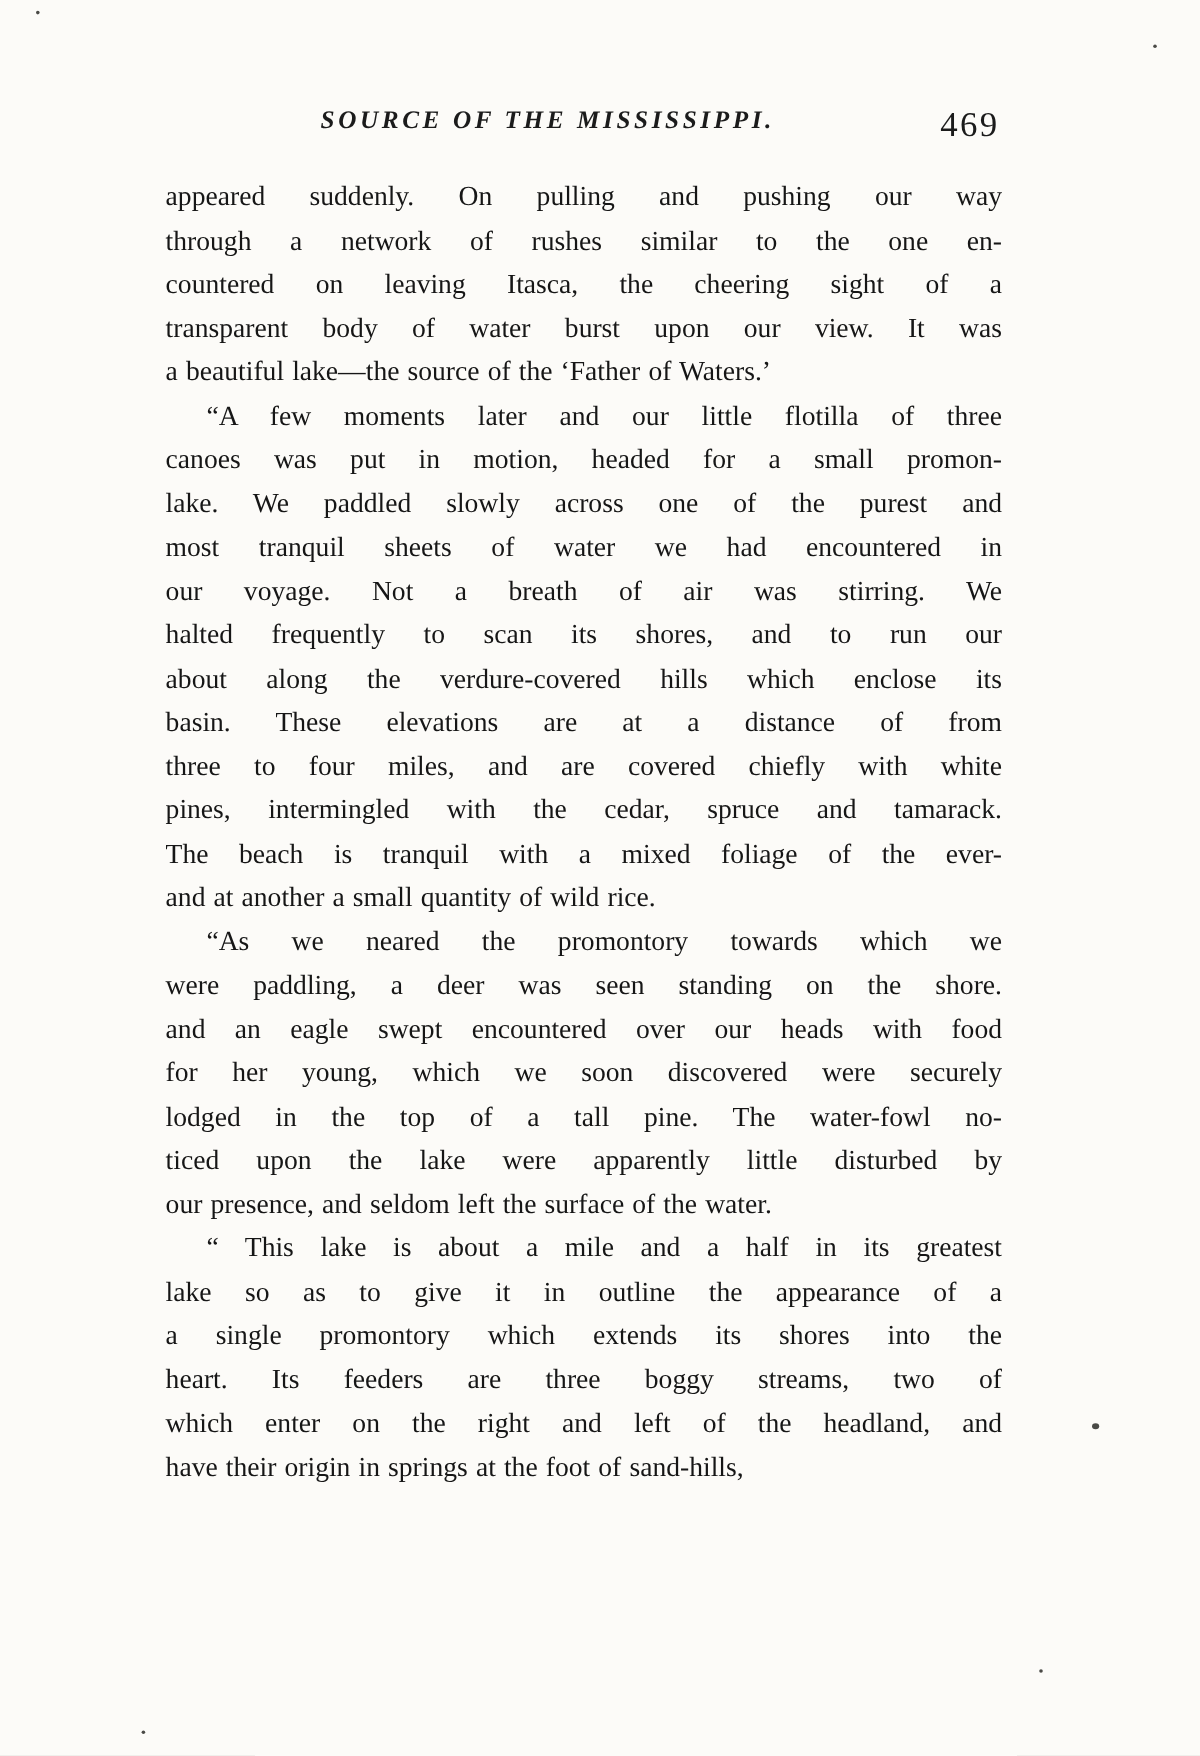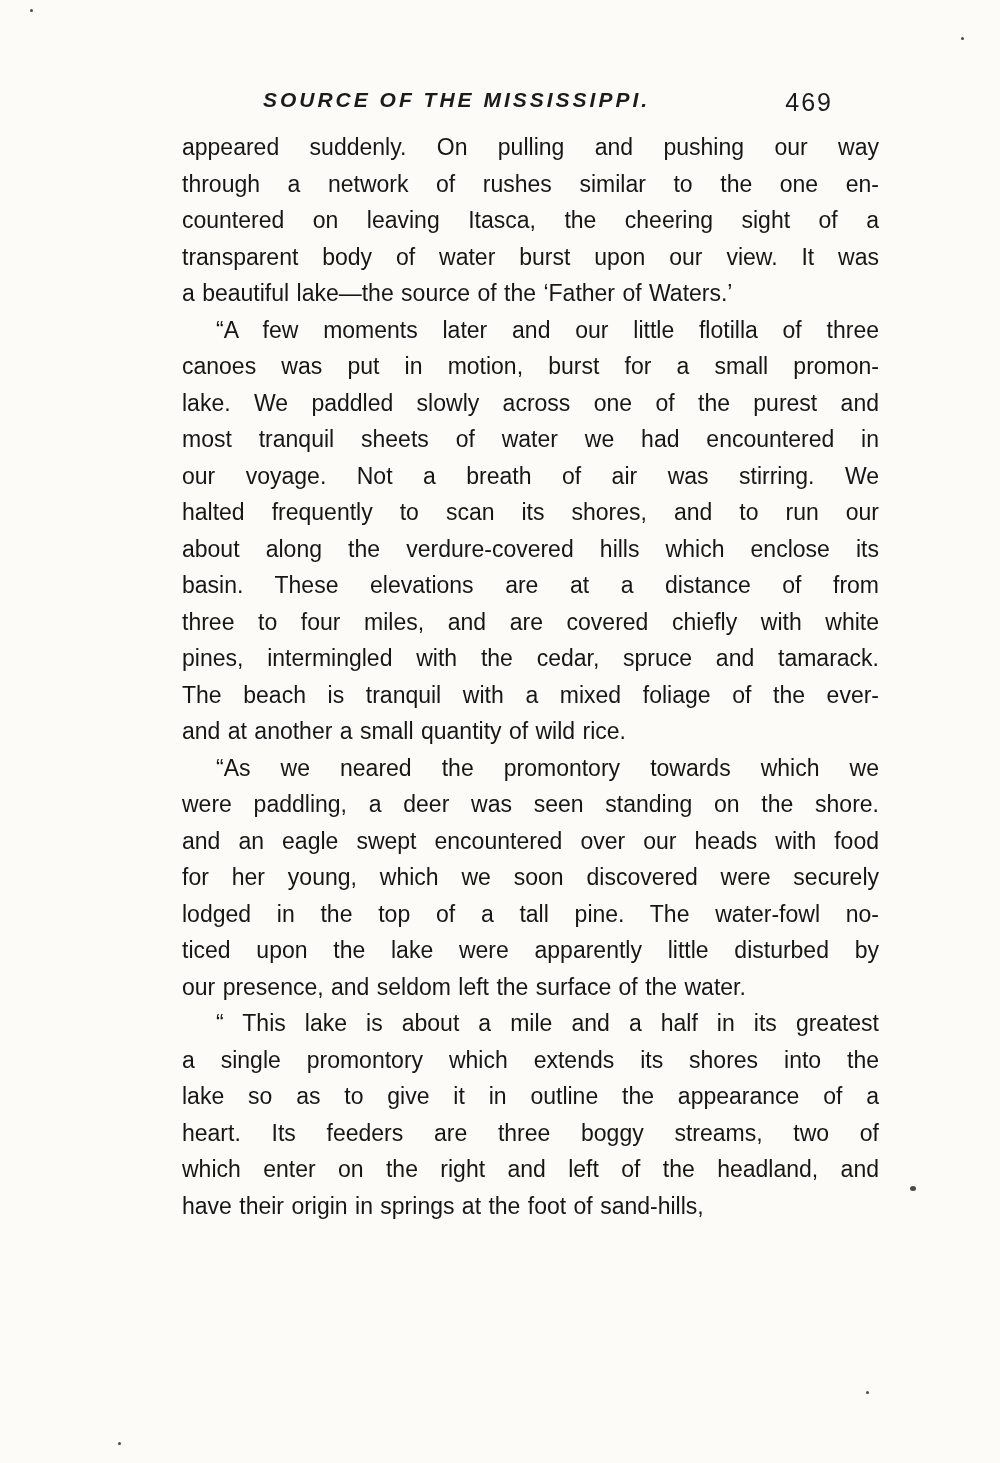--- a/index.html
+++ b/index.html
@@ -7,21 +7,21 @@
     padding: 0;
     background: #e8e6e1;
   }
   .page {
     position: relative;
     width: 1000px;
     height: 1463px;
     margin: 0 auto;
     background: #fcfbf8;
     color: #161616;
-    font-family: Liberation Sans, sans-serif;
+    font-family: Liberation Serif, serif;
     overflow: hidden;
   }
   .header {
     position: absolute;
     top: 88px;
     left: 138px;
     width: 697px;
     height: 34px;
   }
   .running-title {
@@ -33,30 +33,29 @@
     font-weight: bold;
     font-size: 21px;
     letter-spacing: 3px;
     color: #1b1b1b;
     white-space: nowrap;
   }
   .page-number {
     position: absolute;
     right: 2px;
     top: 0px;
-    font-size: 25px;
+    font-size: 29px;
     letter-spacing: 2px;
     color: #1b1b1b;
   }
   .body-text {
     position: absolute;
-    top: 129px;
+    top: 146px;
     left: 138px;
     width: 697px;
-    margin-left: 44px;
   }
   .paragraph {
     margin: 0;
   }
   .line {
     font-size: 23px;
     line-height: 36.5px;
     text-align: justify;
     text-align-last: justify;
     word-spacing: 1px;
@@ -92,21 +91,21 @@
   <div class="body-text">
       <div class="paragraph">
         <div class="line">appeared suddenly. On pulling and pushing our way</div>
         <div class="line">through a network of rushes similar to the one en-</div>
         <div class="line">countered on leaving Itasca, the cheering sight of a</div>
         <div class="line">transparent body of water burst upon our view. It was</div>
         <div class="line last">a beautiful lake—the source of the ‘Father of Waters.’</div>
       </div>
       <div class="paragraph">
         <div class="line indent">“A few moments later and our little flotilla of three</div>
-        <div class="line">canoes was put in motion, burst for a small promon-</div>
+        <div class="line">canoes was put in motion, headed for a small promon-</div>
         <div class="line">lake. We paddled slowly across one of the purest and</div>
         <div class="line">most tranquil sheets of water we had encountered in</div>
         <div class="line">our voyage. Not a breath of air was stirring. We</div>
         <div class="line">halted frequently to scan its shores, and to run our</div>
         <div class="line">about along the verdure-covered hills which enclose its</div>
         <div class="line">basin. These elevations are at a distance of from</div>
         <div class="line">three to four miles, and are covered chiefly with white</div>
         <div class="line">pines, intermingled with the cedar, spruce and tamarack.</div>
         <div class="line">The beach is tranquil with a mixed foliage of the ever-</div>
         <div class="line last">and at another a small quantity of wild rice.</div>
@@ -115,22 +114,22 @@
         <div class="line indent">“As we neared the promontory towards which we</div>
         <div class="line">were paddling, a deer was seen standing on the shore.</div>
         <div class="line">and an eagle swept encountered over our heads with food</div>
         <div class="line">for her young, which we soon discovered were securely</div>
         <div class="line">lodged in the top of a tall pine. The water-fowl no-</div>
         <div class="line">ticed upon the lake were apparently little disturbed by</div>
         <div class="line last">our presence, and seldom left the surface of the water.</div>
       </div>
       <div class="paragraph">
         <div class="line indent">“ This lake is about a mile and a half in its greatest</div>
+        <div class="line">lake so as to give it in outline the appearance of a</div>
         <div class="line">a single promontory which extends its shores into the</div>
-        <div class="line">lake so as to give it in outline the appearance of a</div>
         <div class="line">heart. Its feeders are three boggy streams, two of</div>
         <div class="line">which enter on the right and left of the headland, and</div>
         <div class="line last">have their origin in springs at the foot of sand-hills,</div>
       </div>
     </div>
 
   <div class="speck s1"></div>
   <div class="speck s2"></div>
   <div class="speck s3"></div>
   <div class="speck s4"></div>

